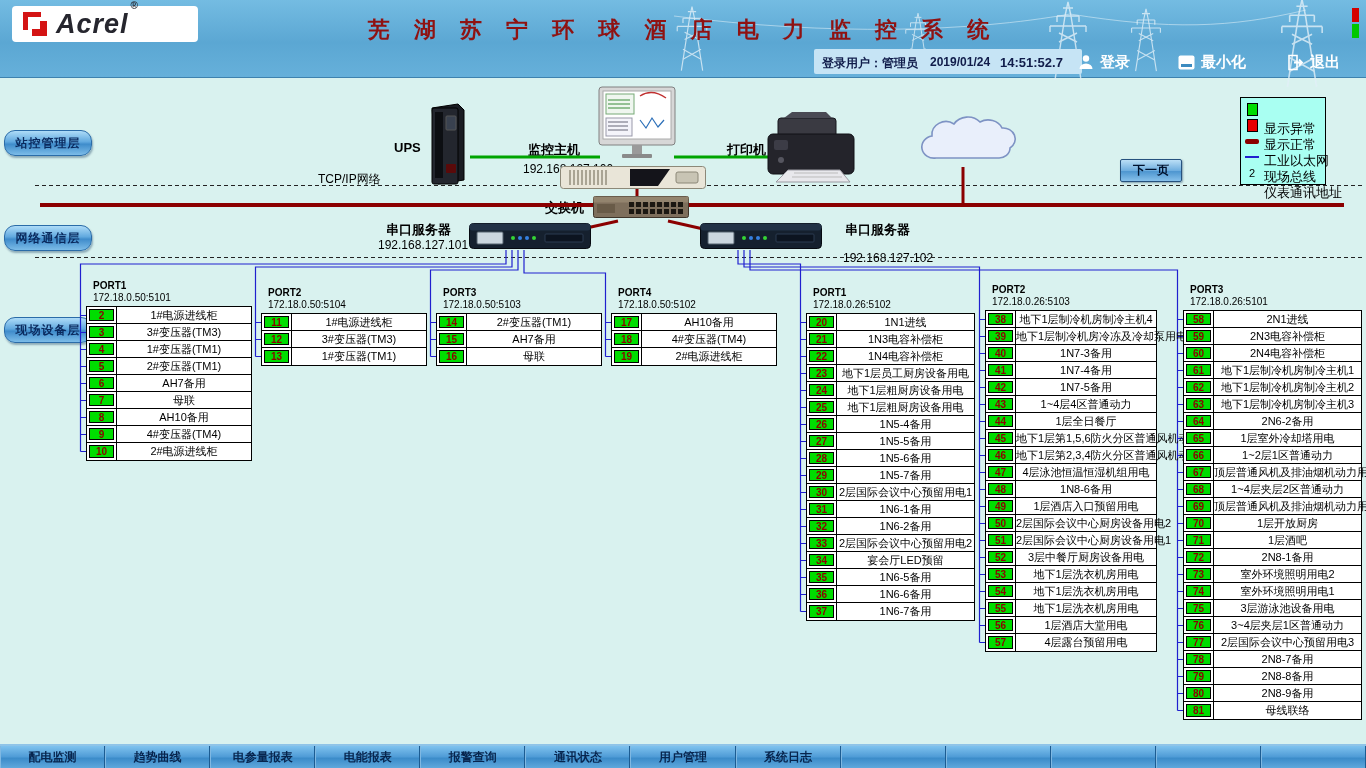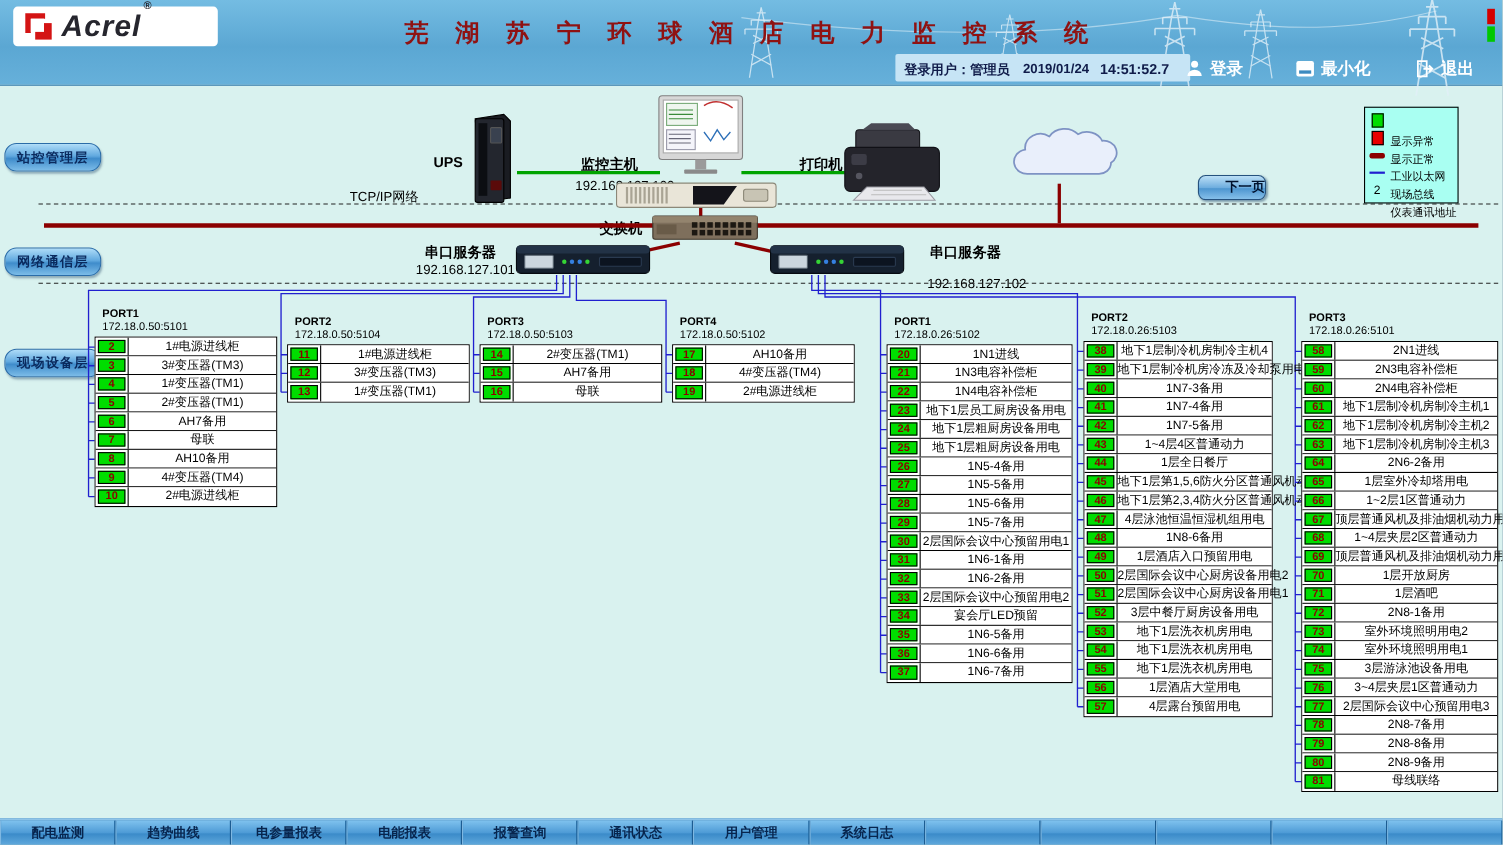--- a/index.html
+++ b/index.html
@@ -32,30 +32,30 @@
   
   .dev-label{position:absolute;font-weight:bold;font-size:13px;color:#000;white-space:nowrap;}
   .dev-ip{position:absolute;font-size:12px;color:#000;white-space:nowrap;}
   #tcpip{position:absolute;left:318px;top:171px;font-size:12px;color:#000;white-space:nowrap;}
   
   #legend-title{position:absolute;left:1262px;top:98px;font-size:13px;font-weight:bold;color:#0000D8;letter-spacing:3px;}
   #legend{position:absolute;left:1240px;top:97px;width:86px;background:#A9FFF2;border:1px solid #000;
           padding:3px 4px;box-sizing:border-box;}
   .lg-row{display:flex;align-items:center;height:16px;gap:5px;}
   .lg-sym{width:14px;display:flex;justify-content:center;flex:none;}
-  .lg-lab{font-size:10px;color:#000;white-space:nowrap;margin-top:40px;}
+  .lg-lab{font-size:13px;color:#000;white-space:nowrap;margin-top:40px;}
   .sym-green{width:9px;height:11px;background:#00DD00;border:1px solid #000;}
   .sym-red{width:9px;height:11px;background:#E80000;border:1px solid #000;}
   .sym-eth{width:14px;height:5px;background:#8B0000;border-radius:2px;}
   .sym-bus{width:14px;height:2px;background:#2020CF;}
   .sym-addr{font-size:11px;color:#000;}
   
-  #next-btn{position:absolute;left:1089px;top:159px;width:60px;height:21px;border:1px solid #26527E;border-radius:7px;
+  #next-btn{position:absolute;left:1120px;top:159px;width:60px;height:21px;border:1px solid #26527E;border-radius:2px;
      background:linear-gradient(180deg,#BBDFF6 0%,#6FAEDF 50%,#4E96D0 55%,#86C0EA 100%);
-     font-size:12px;font-weight:bold;color:#00122E;text-align:right;line-height:21px;cursor:pointer;
+     font-size:12px;font-weight:bold;color:#00122E;text-align:center;line-height:21px;cursor:pointer;
      box-shadow:1px 1px 2px rgba(0,40,80,.4);}
   
   .port-col{position:absolute;z-index:3;}
   .port-hd{height:27px;padding-left:7px;}
   .port-name{font-size:10px;color:#000;line-height:13px;font-weight:bold;}
   .port-addr{font-size:10px;color:#000;line-height:12px;}
   .rows{border:1px solid #000;background:#fff;}
   .drow{display:flex;height:17px;box-sizing:border-box;border-bottom:1px solid #000;background:#fff;}
   .drow:last-child{border-bottom:none;}
   .dnum{width:29px;flex:none;border-right:1px solid #000;position:relative;}

